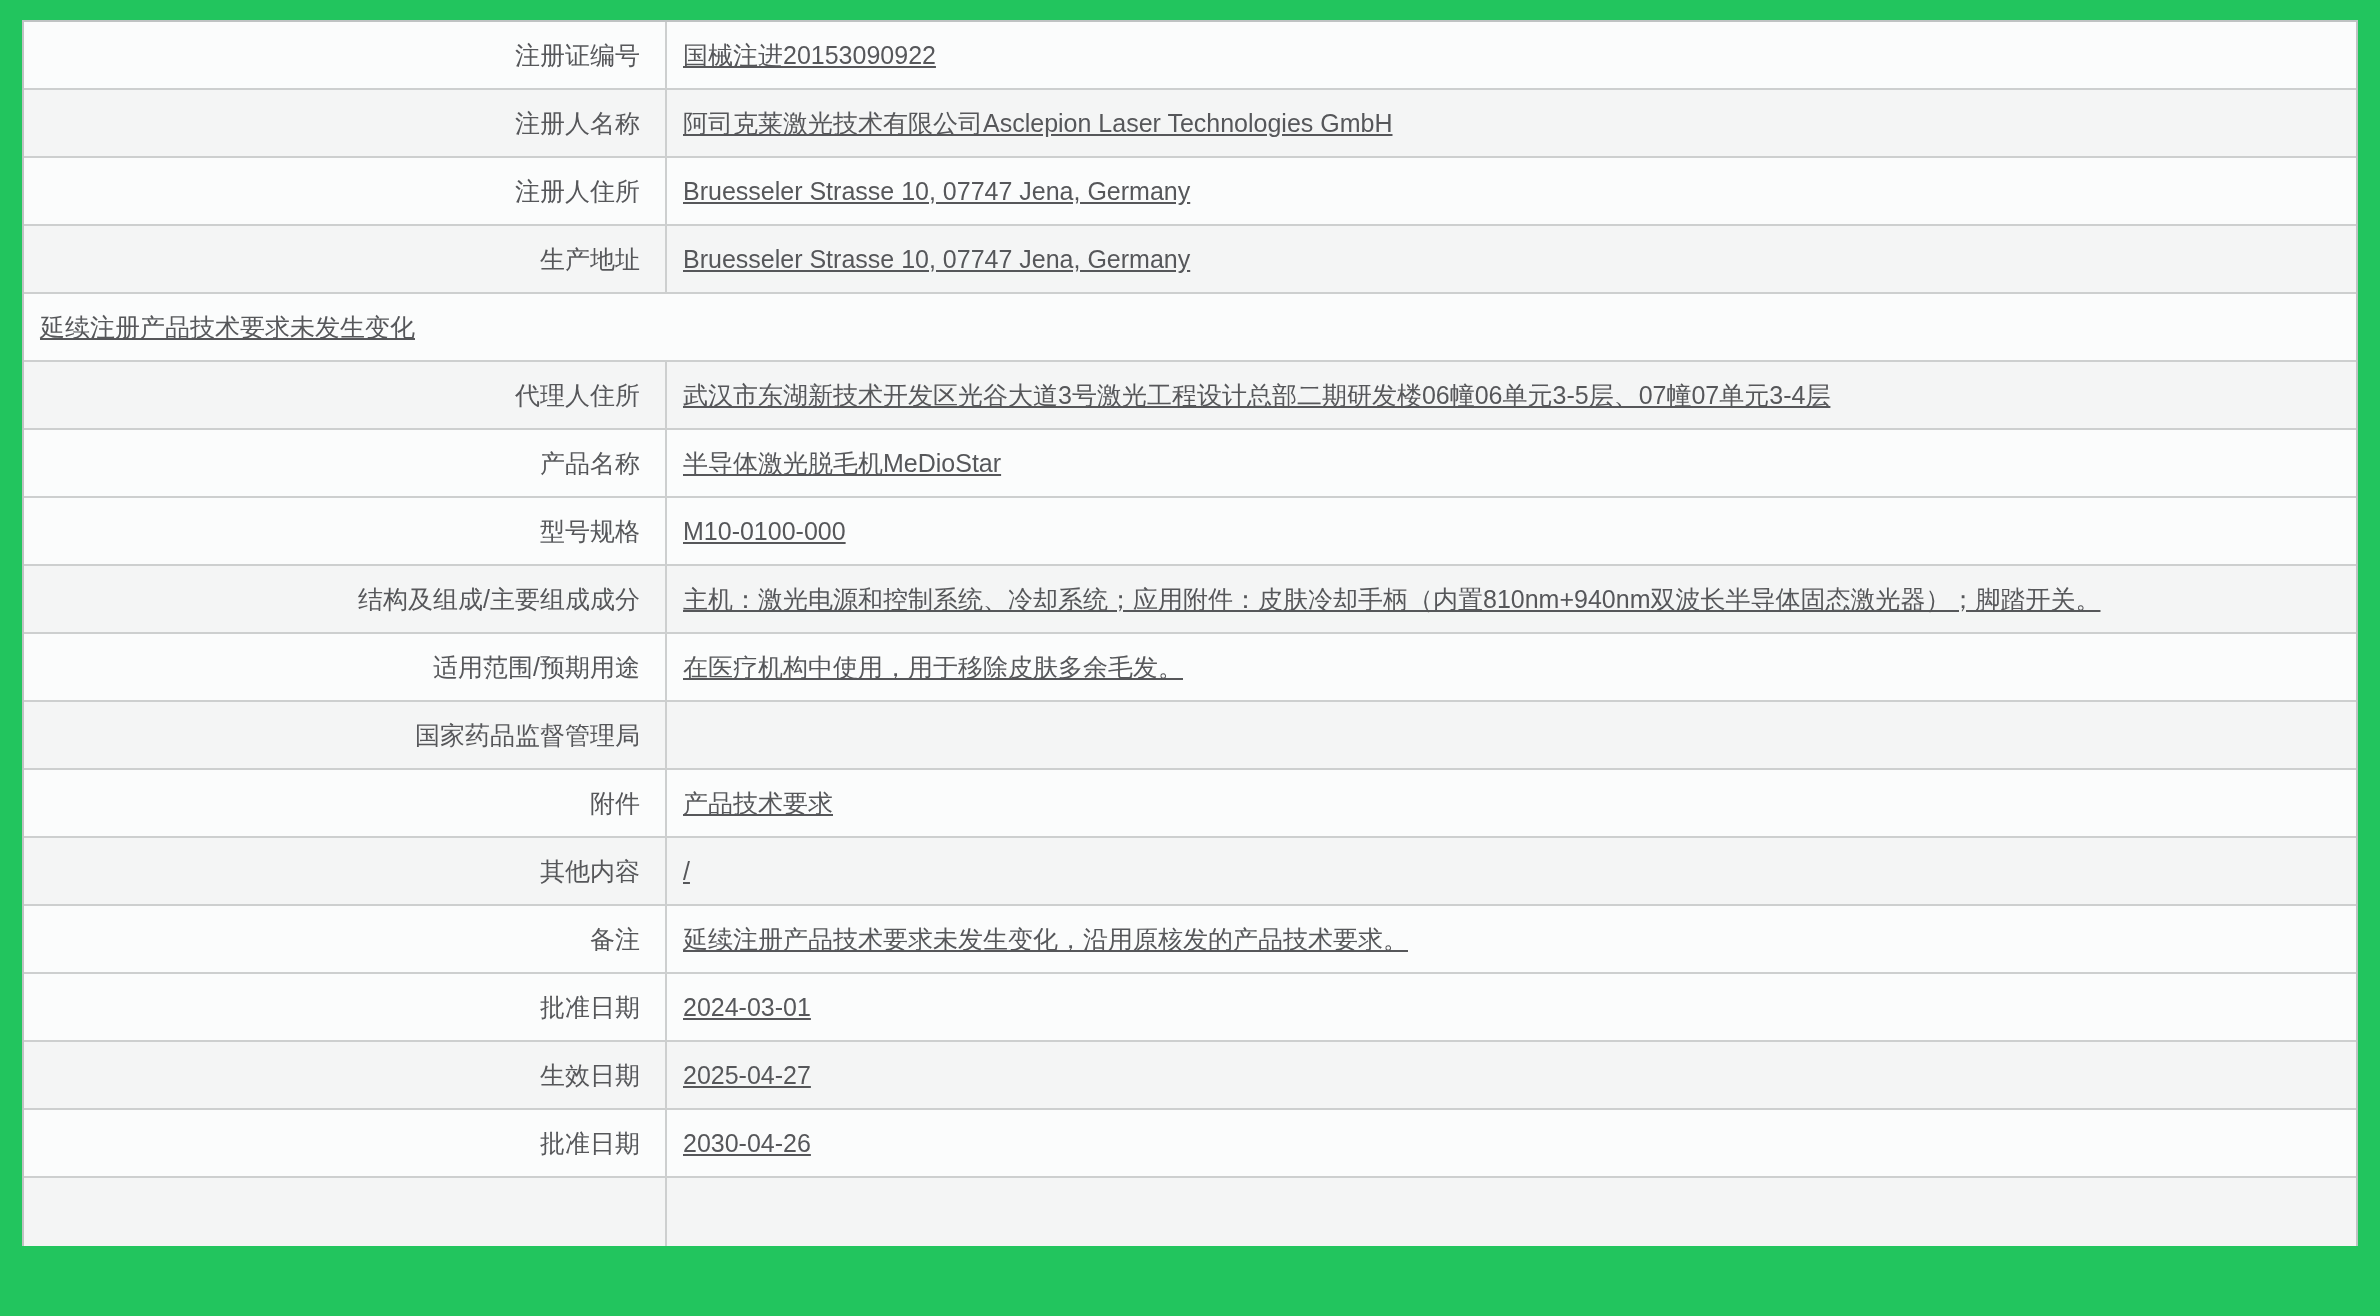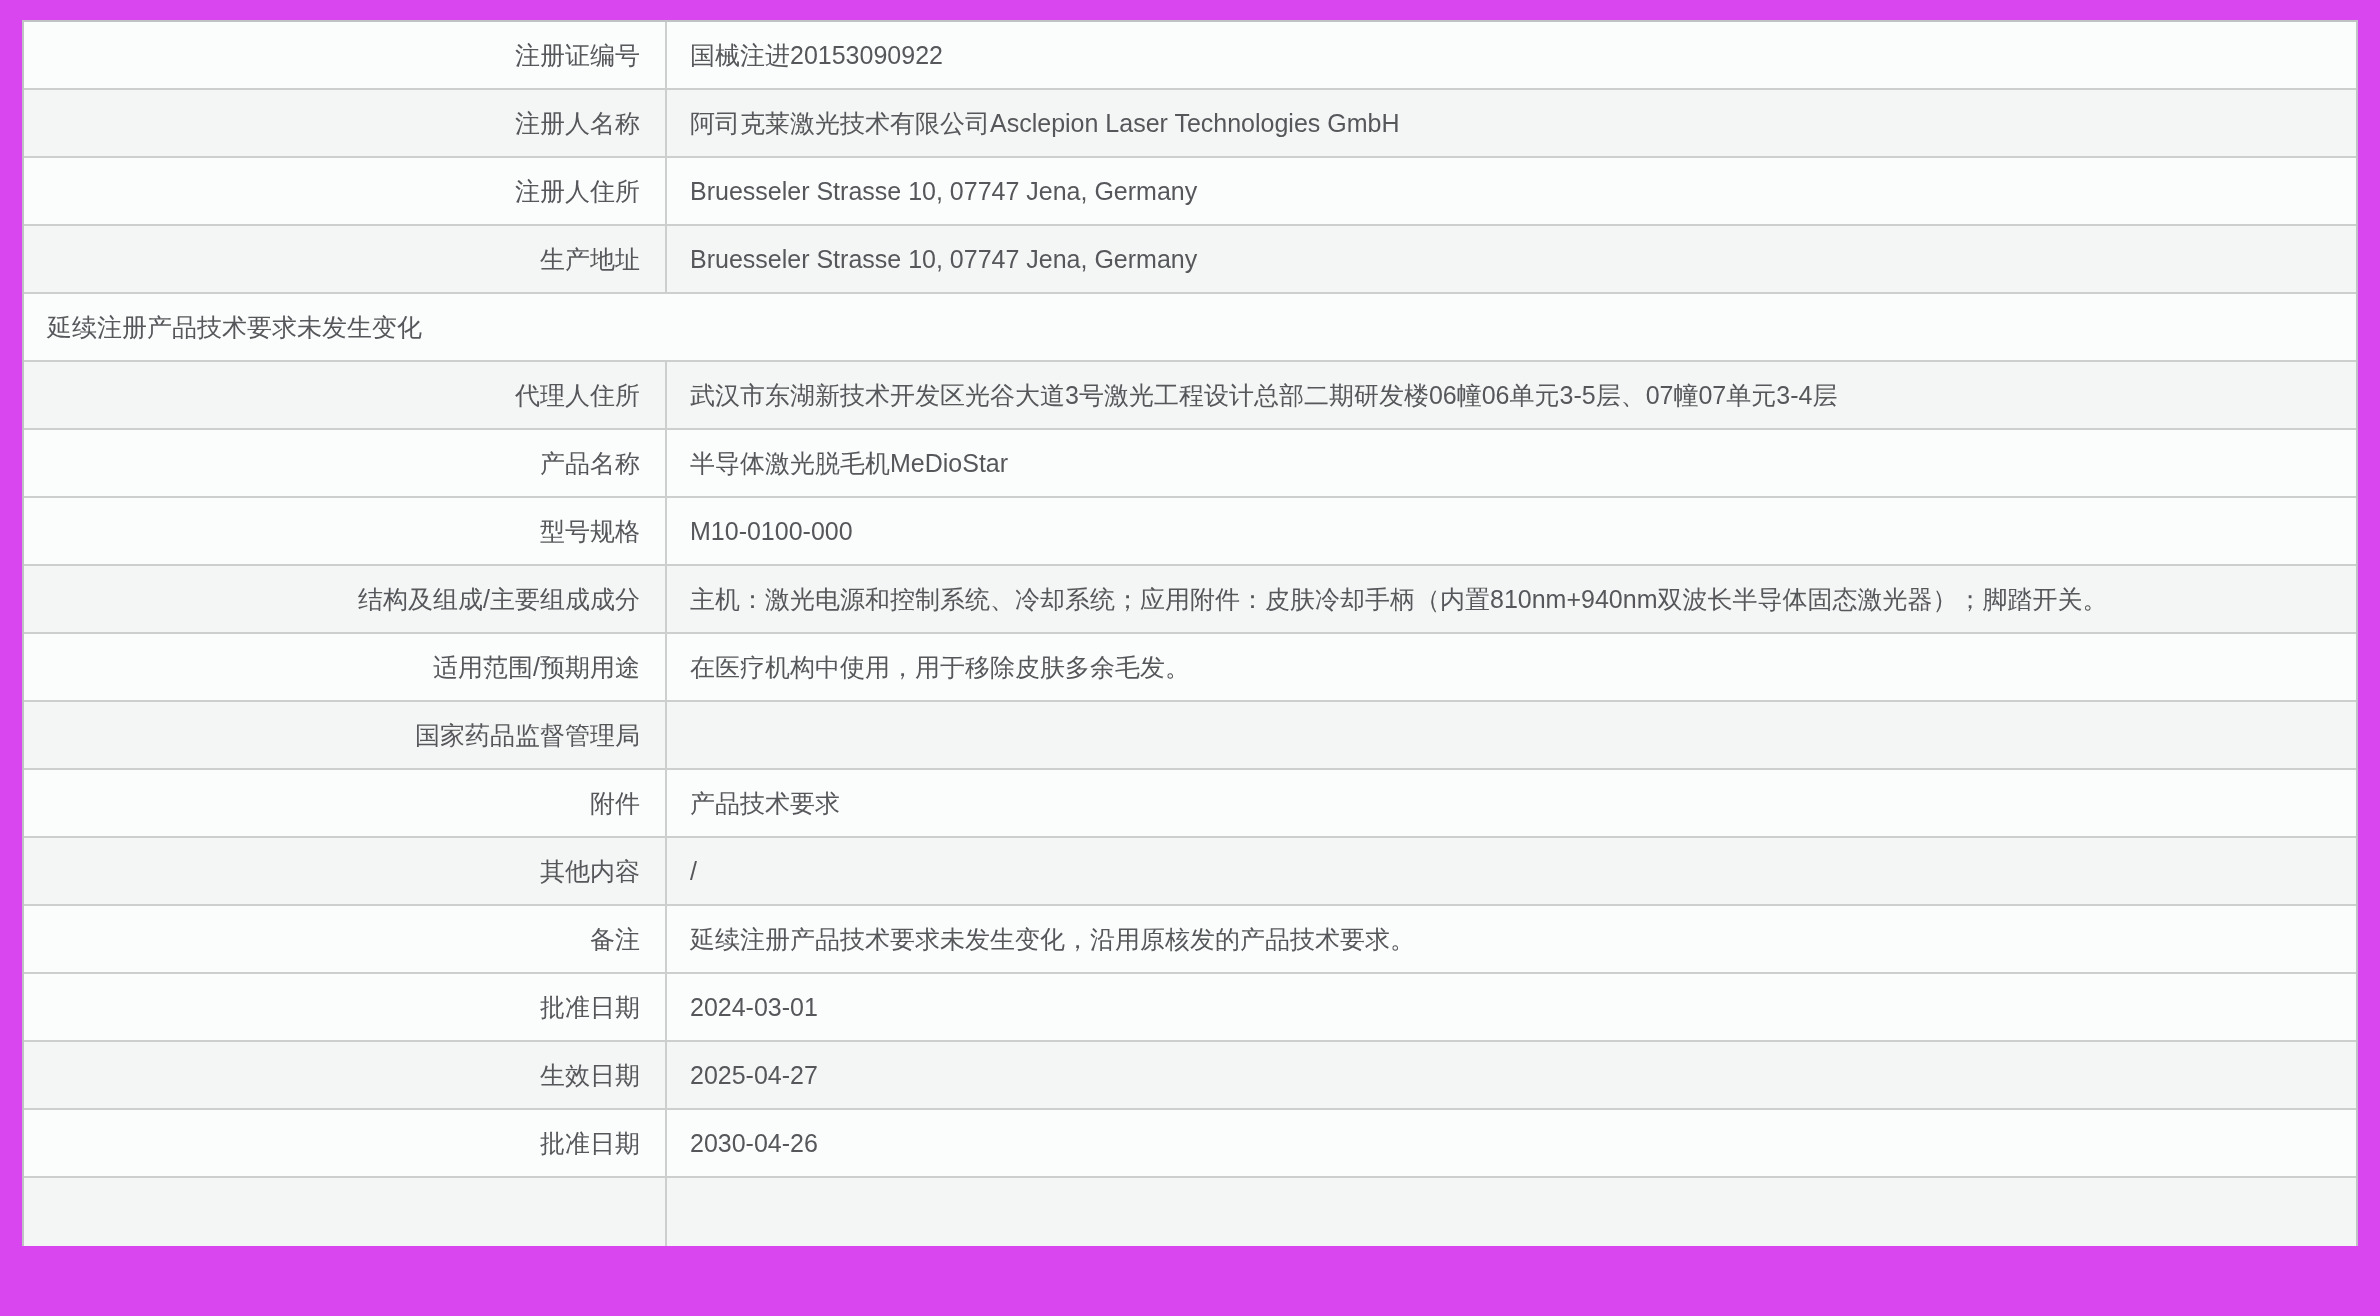--- a/index.html
+++ b/index.html
@@ -7,21 +7,21 @@
     width: 2380px;
     height: 1316px;
     overflow: hidden;
     background: #ffffff;
     font-family: "Liberation Sans", "DejaVu Sans", sans-serif;
   }
   .page {
     position: relative;
     width: 2380px;
     height: 1316px;
-    background: #d946ef;
+    background: #22c55e;
   }
   .reg-table {
     position: absolute;
     left: 22px;
     top: 20px;
     width: 2336px;
     border: 2px solid #bfc3c3;
     border-bottom: none;
     background: #ffffff;
   }
@@ -44,21 +44,22 @@
   .cell.label {
     width: 643px;
     flex: 0 0 643px;
     justify-content: flex-end;
     padding-right: 25px;
     border-right: 2px solid #cdcfcf;
   }
   .cell.value {
     flex: 1 1 auto;
     justify-content: flex-start;
-    padding-left: 23px;
+    padding-left: 16px;
+    text-decoration: underline;
   }
 </style>
 </head>
 <body>
 
 <div class="page">
   <div class="reg-table" id="table">
   <div class="row odd">
     <div class="cell label">注册证编号</div>
     <div class="cell value">国械注进20153090922</div>

